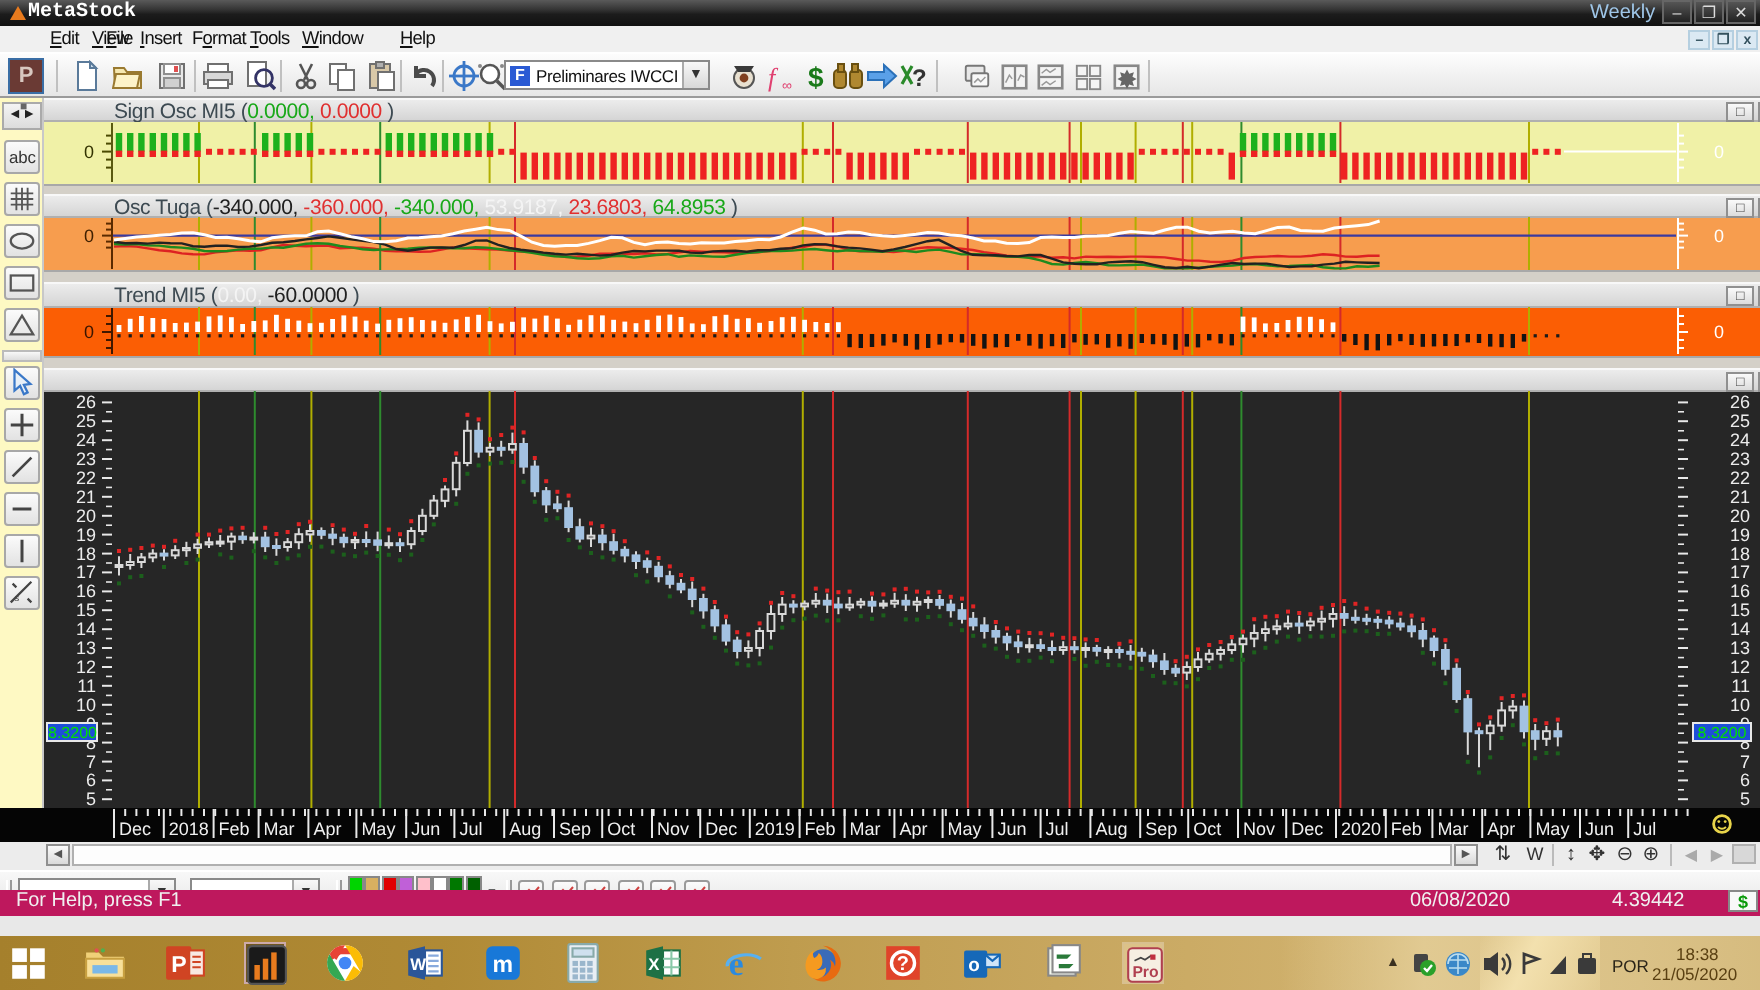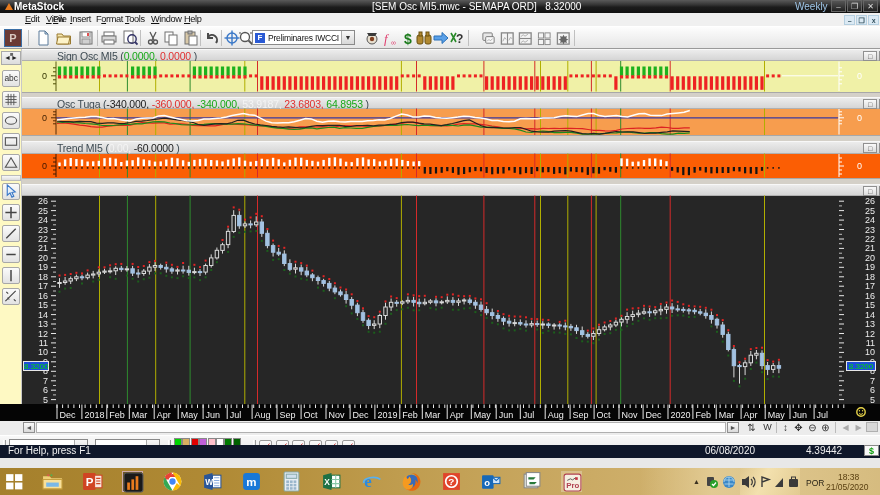--- a/index.html
+++ b/index.html
@@ -1,19 +1,19 @@
 <!DOCTYPE html>
 <html><head><meta charset="utf-8"><style>
 *{margin:0;padding:0;box-sizing:border-box;}
 html,body{width:880px;height:495px;overflow:hidden;}
 body{font-family:"Liberation Sans",sans-serif;position:relative;background:#e8e8e8;}
 .abs{position:absolute;}
 
 #title{left:0;top:0;width:880px;height:13px;background:linear-gradient(#5a5a5a 0%,#333 38%,#1c1c1c 55%,#111 100%);color:#fff;font-size:10px;}
-#title .app{position:absolute;left:14px;top:1px;font-weight:bold;font-size:10px;}
+#title .app{position:absolute;left:14px;top:1px;font-weight:bold;font-size:10px;font-family:Liberation Mono, monospace;}
 #title .logo{position:absolute;left:5px;top:3px;width:0;height:0;border-left:4px solid transparent;border-right:4px solid transparent;border-bottom:7px solid #e87b1e;}
 #title .doc{position:absolute;left:372px;top:1px;font-size:10px;}
 #title .wk{position:absolute;left:795px;top:1px;color:#9fc6e8;font-size:10px;}
 .tbtn{position:absolute;top:0px;width:15px;height:12px;background:linear-gradient(#555,#222);border:1px solid #666;color:#ddd;font-size:8px;line-height:11px;text-align:center;}
 
 #menu{left:0;top:13px;width:880px;height:14px;background:#f0f0f0;border-bottom:1px solid #fff;font-size:9.2px;letter-spacing:-0.35px;color:#111;}
 #menu span{position:absolute;top:1px;}
 #menu u{text-decoration:underline;}
 .mdibtn{position:absolute;top:2px;width:11px;height:10px;background:#dbe9f3;border:1px solid #b5cfe0;color:#33515e;font-size:7px;line-height:9px;text-align:center;font-weight:bold;}
 
@@ -48,46 +48,45 @@
 #scrollrow{left:0;top:421px;width:880px;height:13.5px;background:#ececec;}
 #scrolltrack{position:absolute;left:36px;top:1px;width:690px;height:11px;background:#fdfdfd;border:1px solid #b0b0b0;}
 .sarr{position:absolute;top:1px;width:12px;height:11px;background:linear-gradient(#fafafa,#dadada);border:1px solid #909090;color:#555;font-size:7px;line-height:10px;text-align:center;}
 .mico{position:absolute;top:0px;width:13px;height:13px;color:#333;font-size:10px;line-height:13px;text-align:center;}
 
 #btoolbar{left:0;top:434.5px;width:880px;height:20.5px;background:linear-gradient(#f8f8f8,#e8e8e8);border-top:1px solid #fff;border-bottom:1px solid #aaa;}
 .lcombo{position:absolute;top:3px;height:15px;background:#fff;border:1px solid #8a8a8a;}
 .pal{position:absolute;width:8px;height:8px;}
 .sqbtn{position:absolute;top:4px;width:13px;height:13px;background:linear-gradient(#fcfcfc,#e4e4e4);border:1px solid #9a9a9a;border-radius:2px;font-size:8px;color:#222;}
 
-#status{left:0;top:445px;width:880px;height:12.5px;background:#0f172a;color:#f0f0f0;font-size:10px;}
+#status{left:0;top:445px;width:880px;height:12.5px;background:#be185d;color:#f0f0f0;font-size:10px;}
 
 #taskbar{left:0;top:467.5px;width:880px;height:27.5px;background:linear-gradient(90deg,#a5802c 0%,#b08a35 25%,#bf9c4e 45%,#c7a65e 60%,#cfb06c 75%,#d6ba7a 100%);}
 .tkico{position:absolute;top:3px;width:21px;height:21px;}
 #tray{position:absolute;left:0;top:0;width:880px;height:27.5px;}
 </style></head><body>
 
 <div class="abs" id="title">
   <div class="logo"></div>
     <span class="app">MetaStock</span>
-  <span class="doc">[SEM Osc MI5.mwc - SEMAPA ORD]&nbsp;&nbsp;&nbsp;8.32000</span>
   <span class="wk">Weekly</span>
   <div class="tbtn" style="left:831px;">–</div>
   <div class="tbtn" style="left:847px;">❐</div>
   <div class="tbtn" style="left:863px;">✕</div>
 </div>
 
 <div class="abs" id="menu">
   <span style="left:5px;padding-left:48px;"><u>F</u>ile</span>
   <span style="left:25px;"><u>E</u>dit</span>
   <span style="left:46px;"><u>V</u>iew</span>
   <span style="left:70px;"><u>I</u>nsert</span>
   <span style="left:96px;">F<u>o</u>rmat</span>
   <span style="left:125px;"><u>T</u>ools</span>
   <span style="left:151px;"><u>W</u>indow</span>
-  <span style="left:184px;"><u>H</u>elp</span>
+  <span style="left:200px;"><u>H</u>elp</span>
   <div class="mdibtn" style="left:844px;">–</div>
   <div class="mdibtn" style="left:856px;">❐</div>
   <div class="mdibtn" style="left:868px;">x</div>
 </div>
 
 <div class="abs" id="toolbar">
     <div style="position:absolute;left:4px;top:2px;width:18px;height:18px;background:#6a3a34;border:1px solid #3a6ea5;color:#d8c8c0;font-size:11px;font-weight:bold;text-align:center;line-height:17px;">P</div>
     <div class="tsep" style="left:28px;"></div>
     <div style="position:absolute;left:35px;top:3px;width:16px;height:16px;">
       <svg width="100%" height="100%" viewBox="0 0 16 16">

